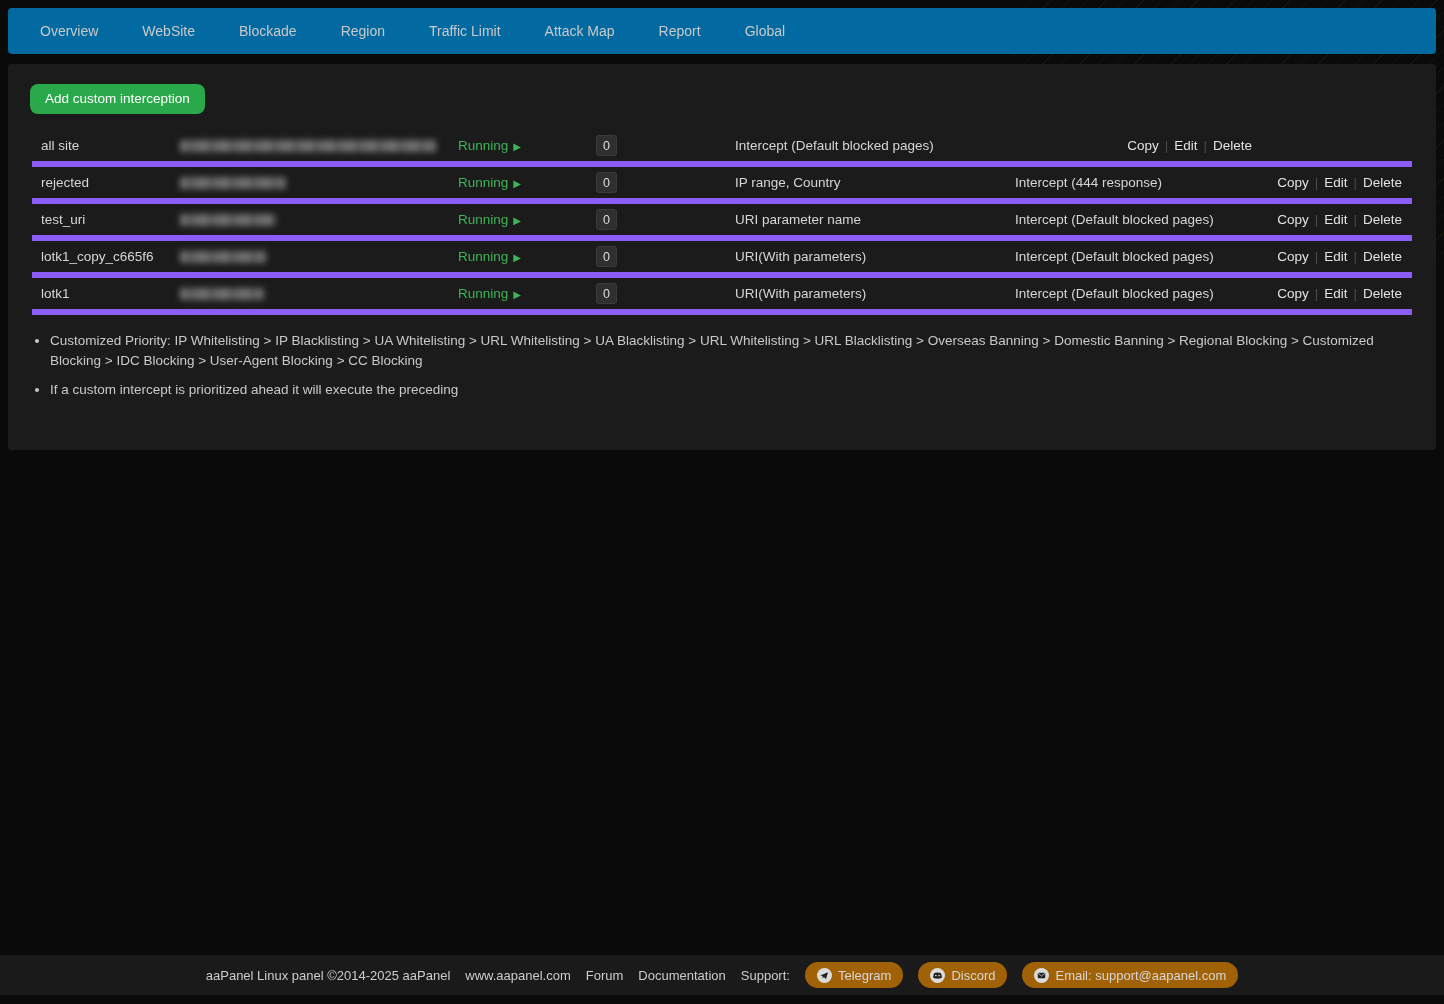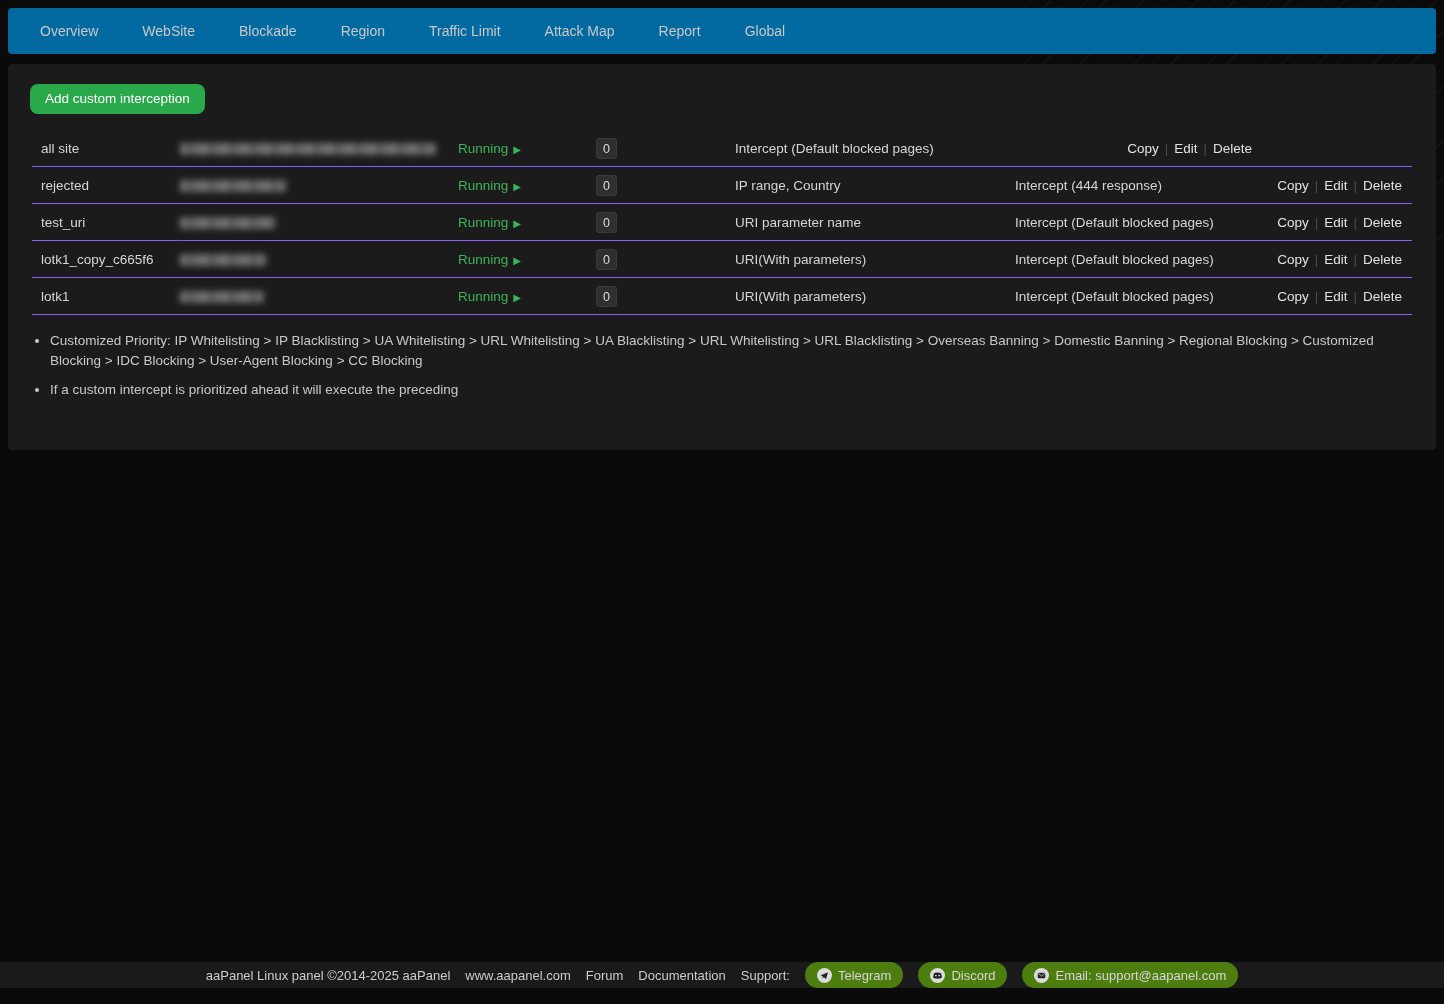--- a/index.html
+++ b/index.html
@@ -76,21 +76,21 @@
   .t-head {
     height:34px;
     color:#c2c2c2;
     font-size:13.5px;
     border-bottom:1px solid #2b2b2b;
   }
   .t-row {
     min-height:37px;
     font-size:13.5px;
     color:#d6d6d6;
-    border-bottom:1px solid #8b5cf6;
+    border-bottom:6px solid #8b5cf6;
     padding:4px 0;
   }
   .th, .td { padding-left:9px; padding-right:6px; }
   .th.op, .td.op { text-align:right; padding-right:10px; white-space:nowrap; }
 
   .status-cell { color:var(--running,#3db457); }
   .play-icon { font-size:10px; margin-left:5px; color:var(--running,#3db457); }
 
   .hits-badge {
     display:inline-block;
@@ -121,33 +121,33 @@
     margin:16px 6px 0 6px;
     padding-left:20px;
     color:#c9c9c9;
     font-size:13.5px;
     line-height:1.5;
   }
   .notes li { margin-bottom:8px; max-width:1345px; }
 
   
   .footer {
-    position:absolute; left:0; bottom:16px;
-    width:100%; height:26px;
+    position:absolute; left:0; bottom:9px;
+    width:100%; height:40px;
     background:#1a1a1a;
     display:flex; align-items:center; justify-content:center;
     gap:15px;
     font-size:13px; color:#cccccc;
     z-index:1;
   }
   .footer a { color:#cccccc; text-decoration:none; cursor:pointer; }
   .support-group { display:flex; align-items:center; gap:15px; }
   .pill {
     display:flex; align-items:center; gap:6px;
-    background:#4d7c0f;
+    background:#a16207;
     border-radius:13px;
     height:26px; padding:0 12px;
     color:#d6d6d6; cursor:pointer;
   }
   .pill svg { display:block; }
 </style>
 </head>
 <body>
 
 <div class="bg-stripes"></div>

